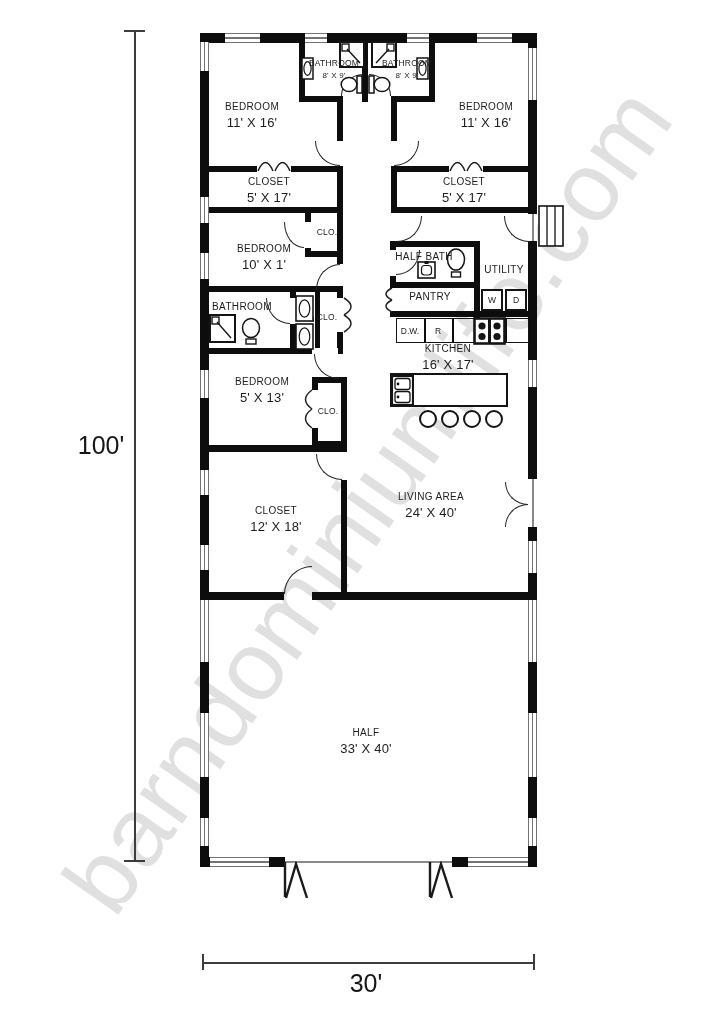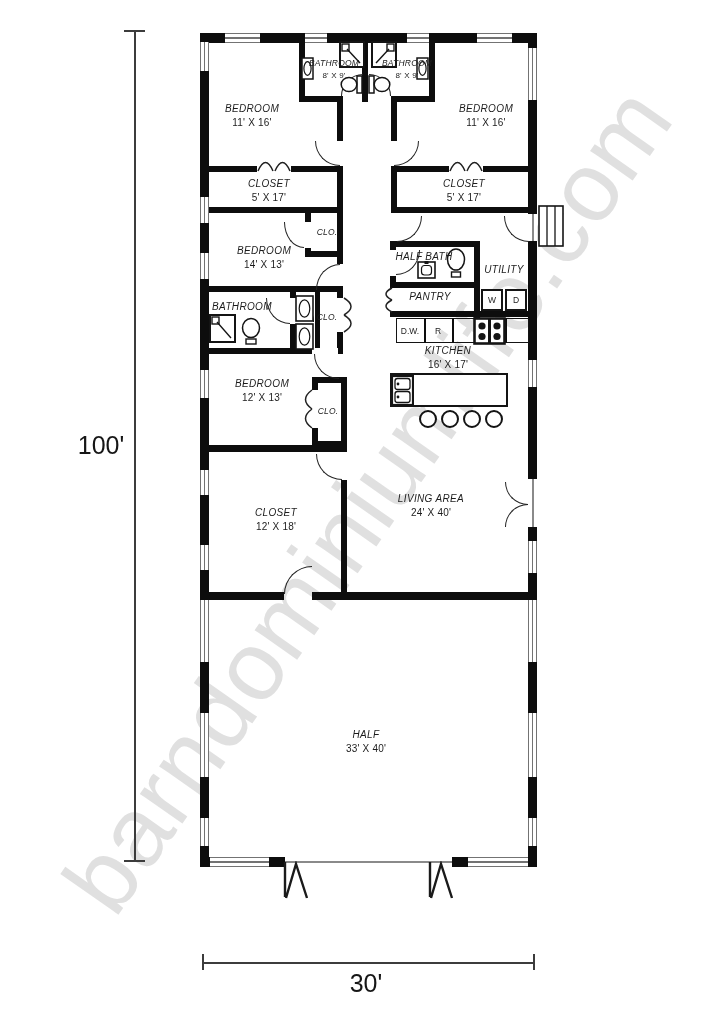--- a/index.html
+++ b/index.html
@@ -17,22 +17,22 @@
   .h-br{border-left:1.6px solid #222;border-top:1.6px solid #222;border-top-left-radius:100%;}
   .h-bl{border-right:1.6px solid #222;border-top:1.6px solid #222;border-top-right-radius:100%;}
   .h-tr{border-left:1.6px solid #222;border-bottom:1.6px solid #222;border-bottom-left-radius:100%;}
   .h-tl{border-right:1.6px solid #222;border-bottom:1.6px solid #222;border-bottom-right-radius:100%;}
   .box{position:absolute;background:#fff;border:2px solid #141414;z-index:4;}
   .cell{position:absolute;background:transparent;border:1.5px solid #141414;z-index:4;}
   .circ{position:absolute;border:2.6px solid #141414;border-radius:50%;background:#fff;z-index:4;}
   .fx{position:absolute;z-index:4;}
   .lbl{position:absolute;z-index:6;transform:translate(-50%,-50%);text-align:center;color:#1c1c1c;
        line-height:1.4;white-space:nowrap;}
-  .lbl .nm{display:block;font-size:10px;letter-spacing:.35px;font-style:italic;}
-  .lbl .dm{display:block;font-size:10px;letter-spacing:.2px;}
+  .lbl .nm{display:block;font-size:10px;letter-spacing:.35px;}
+  .lbl .dm{display:block;font-size:13px;letter-spacing:.2px;}
   .lbl.sm .nm{font-size:8.5px;letter-spacing:.2px;}
   .appl{position:absolute;z-index:5;display:flex;align-items:center;justify-content:center;
         font-size:8.5px;color:#1c1c1c;}
   .dim{position:absolute;z-index:6;color:#161616;font-size:25px;transform:translate(-50%,-50%);}
   .dimline{position:absolute;background:#3c3c3c;z-index:5;}
   #watermark{position:absolute;left:368px;top:500px;transform:translate(-50%,-50%) rotate(-55deg);
      z-index:1;font-size:98px;color:#c7c7c7;opacity:.55;white-space:nowrap;letter-spacing:1px;}
   svg{display:block;}
 </style>
 </head>
@@ -277,21 +277,21 @@
   <div class="lbl" style="left:269px;top:191px">
     <span class="nm">CLOSET</span>
     <span class="dm">5' X 17'</span>
     </div>
   <div class="lbl" style="left:464px;top:191px">
     <span class="nm">CLOSET</span>
     <span class="dm">5' X 17'</span>
     </div>
   <div class="lbl" style="left:264px;top:258px">
     <span class="nm">BEDROOM</span>
-    <span class="dm">14' X 13'</span>
+    <span class="dm">10' X 1'</span>
     </div>
   <div class="lbl sm" style="left:327px;top:233px">
     <span class="nm">CLO.</span>
     </div>
   <div class="lbl" style="left:242px;top:307px">
     <span class="nm">BATHROOM</span>
     </div>
   <div class="lbl sm" style="left:327px;top:318px">
     <span class="nm">CLO.</span>
     </div>
@@ -303,21 +303,21 @@
     </div>
   <div class="lbl" style="left:430px;top:297px">
     <span class="nm">PANTRY</span>
     </div>
   <div class="lbl" style="left:448px;top:358px">
     <span class="nm">KITCHEN</span>
     <span class="dm">16' X 17'</span>
     </div>
   <div class="lbl" style="left:262px;top:391px">
     <span class="nm">BEDROOM</span>
-    <span class="dm">12' X 13'</span>
+    <span class="dm">5' X 13'</span>
     </div>
   <div class="lbl sm" style="left:328px;top:412px">
     <span class="nm">CLO.</span>
     </div>
   <div class="lbl" style="left:276px;top:520px">
     <span class="nm">CLOSET</span>
     <span class="dm">12' X 18'</span>
     </div>
   <div class="lbl" style="left:431px;top:506px">
     <span class="nm">LIVING AREA</span>

